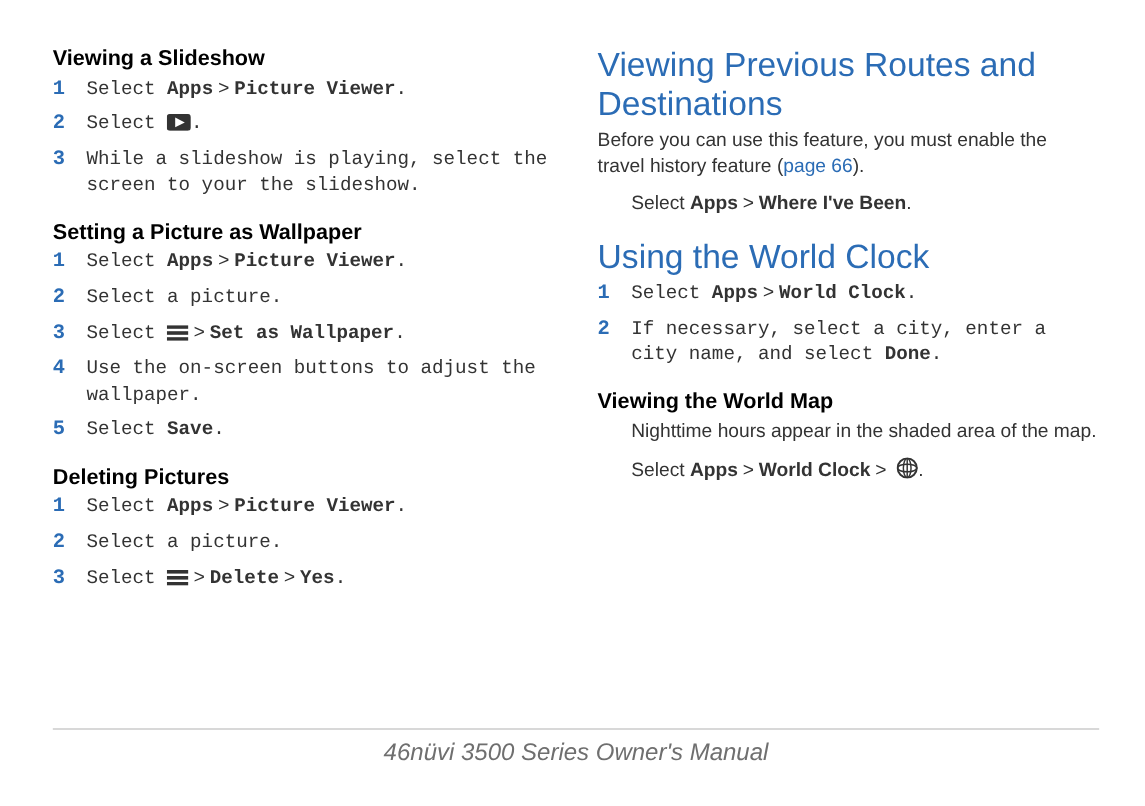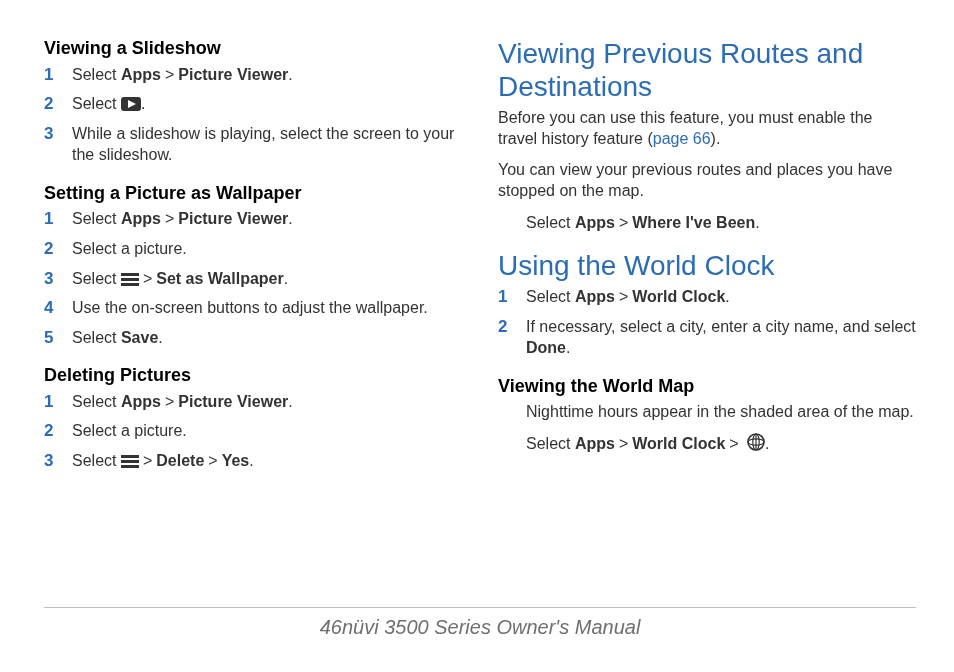--- a/index.html
+++ b/index.html
@@ -50,20 +50,21 @@
     p.body {
       font-size: 16px;
       margin: 4px 0 10px 0;
       line-height: 1.32;
     }
     ol.steps {
       list-style: none;
       margin: 4px 0 8px 0;
       padding: 0 0 0 0;
       counter-reset: step;
+      font-family: Liberation Mono, monospace;
     }
     ol.steps > li {
       position: relative;
       padding: 0 0 8px 28px;
       font-size: 16px;
       line-height: 1.35;
     }
     ol.steps > li::before {
       counter-increment: step;
       content: counter(step);
@@ -170,21 +171,20 @@
         </li>
       </ol>
     </div>
 
     <div class="col">
 
       <h2 class="topic" style="margin-top:0">Viewing Previous Routes and Destinations</h2>
       <p class="body">
         <span>Before you can use this feature, you must enable the travel history feature (</span><span class="link">page 66</span><span>).</span>
       </p>
-      <p class="body">You can view your previous routes and places you have stopped on the map.</p>
       <div class="indent-block">
         <span>Select </span><span class="b">Apps</span><span class="sep">&gt;</span><span class="b">Where I've Been</span><span>.</span>
       </div>
 
       <h2 class="topic" style="margin-top:16px">Using the World Clock</h2>
       <ol class="steps">
         <li>
           <span>Select </span><span class="b">Apps</span><span class="sep">&gt;</span><span class="b">World Clock</span><span>.</span>
         </li>
         <li>

